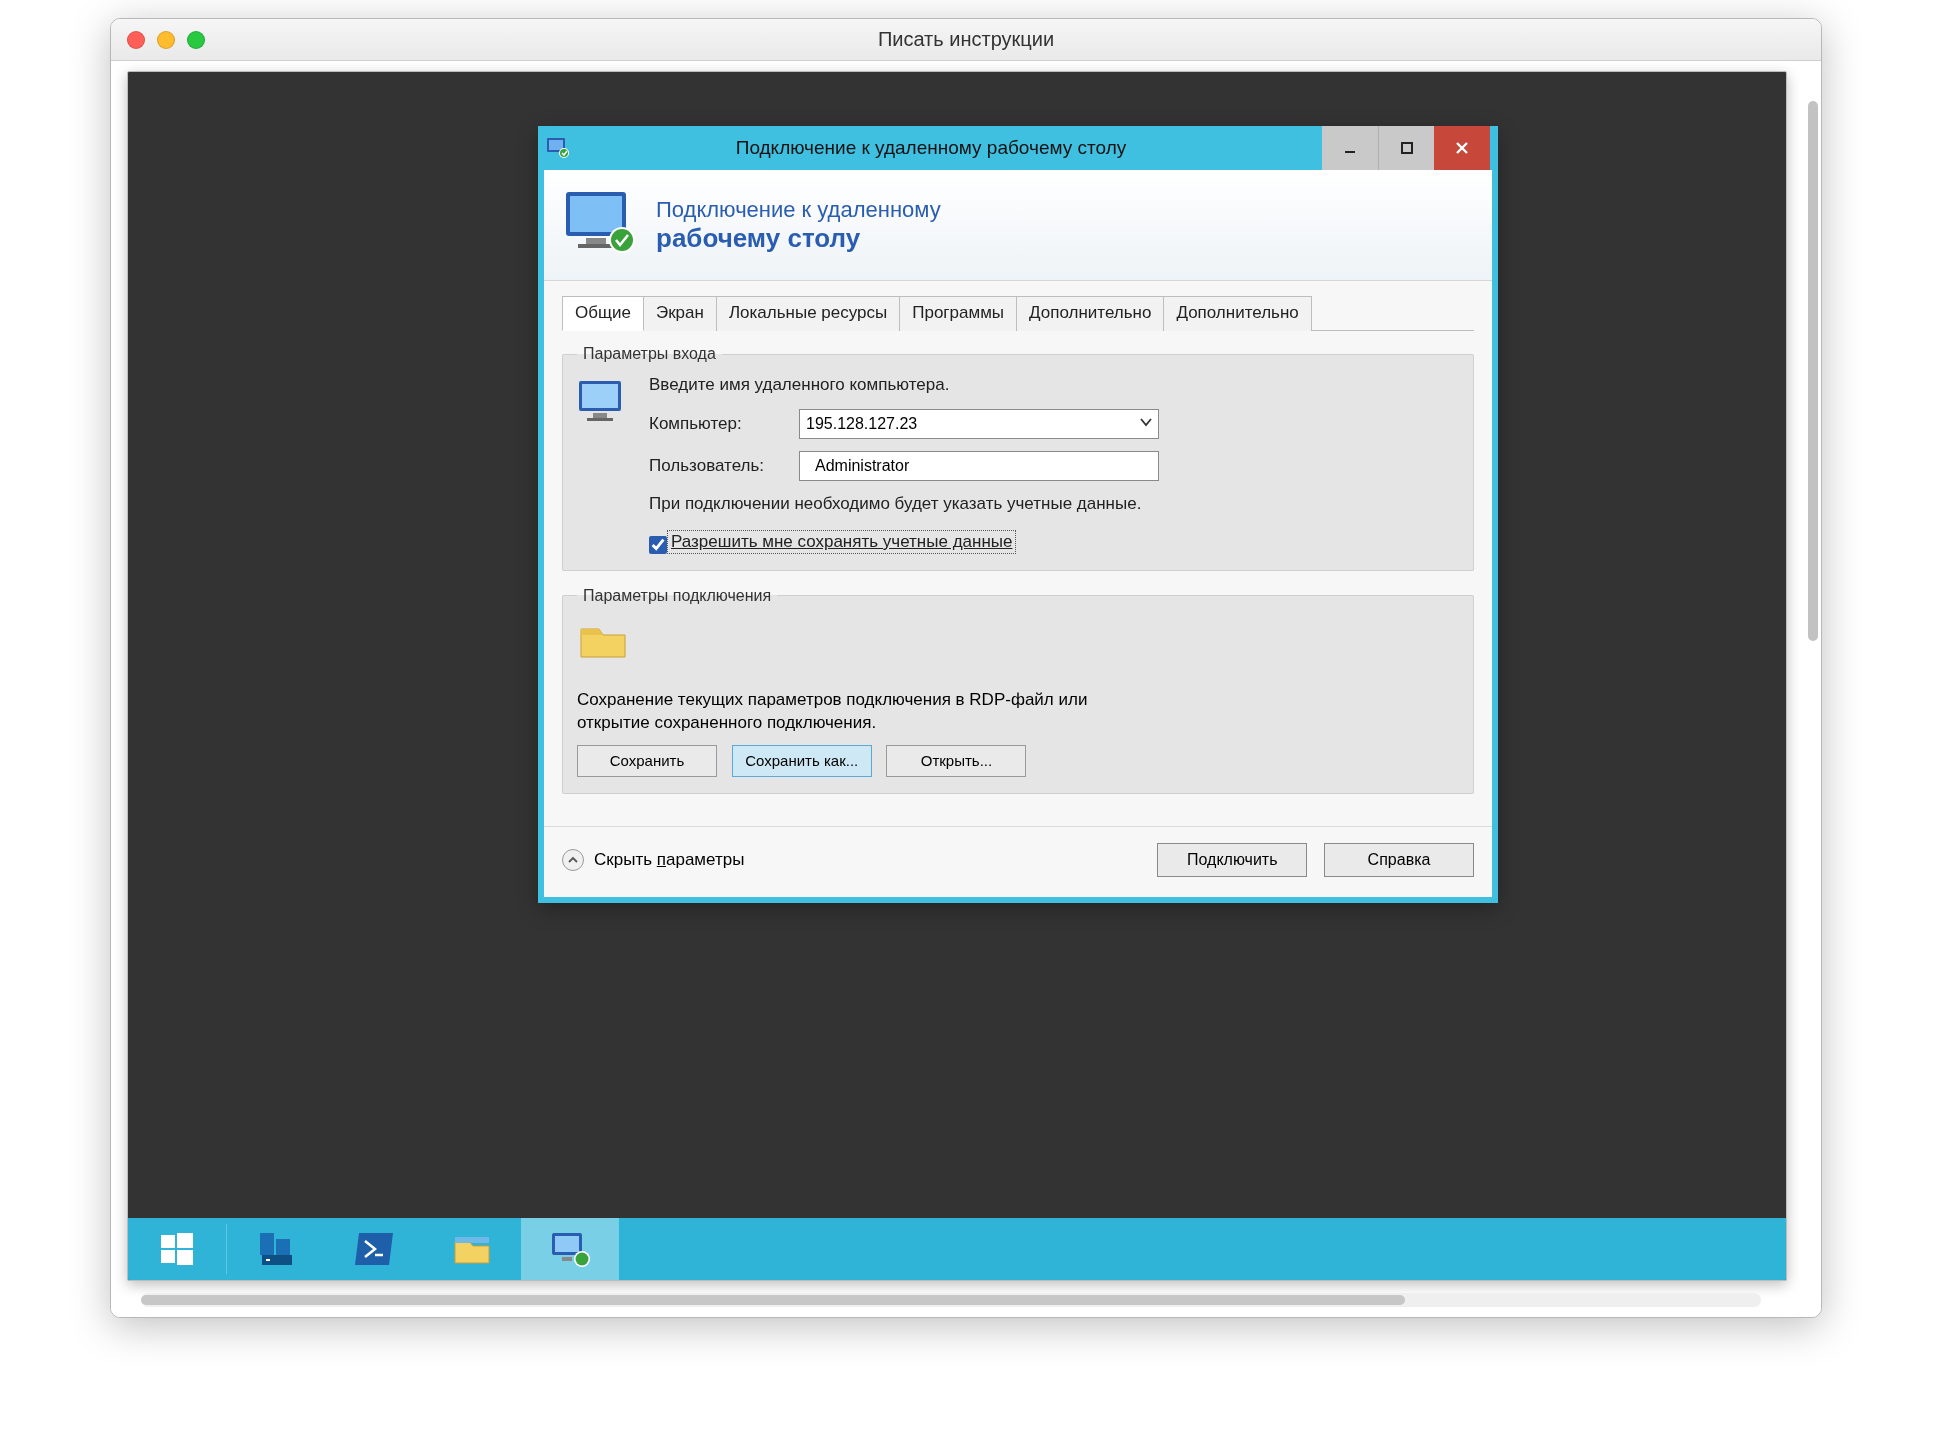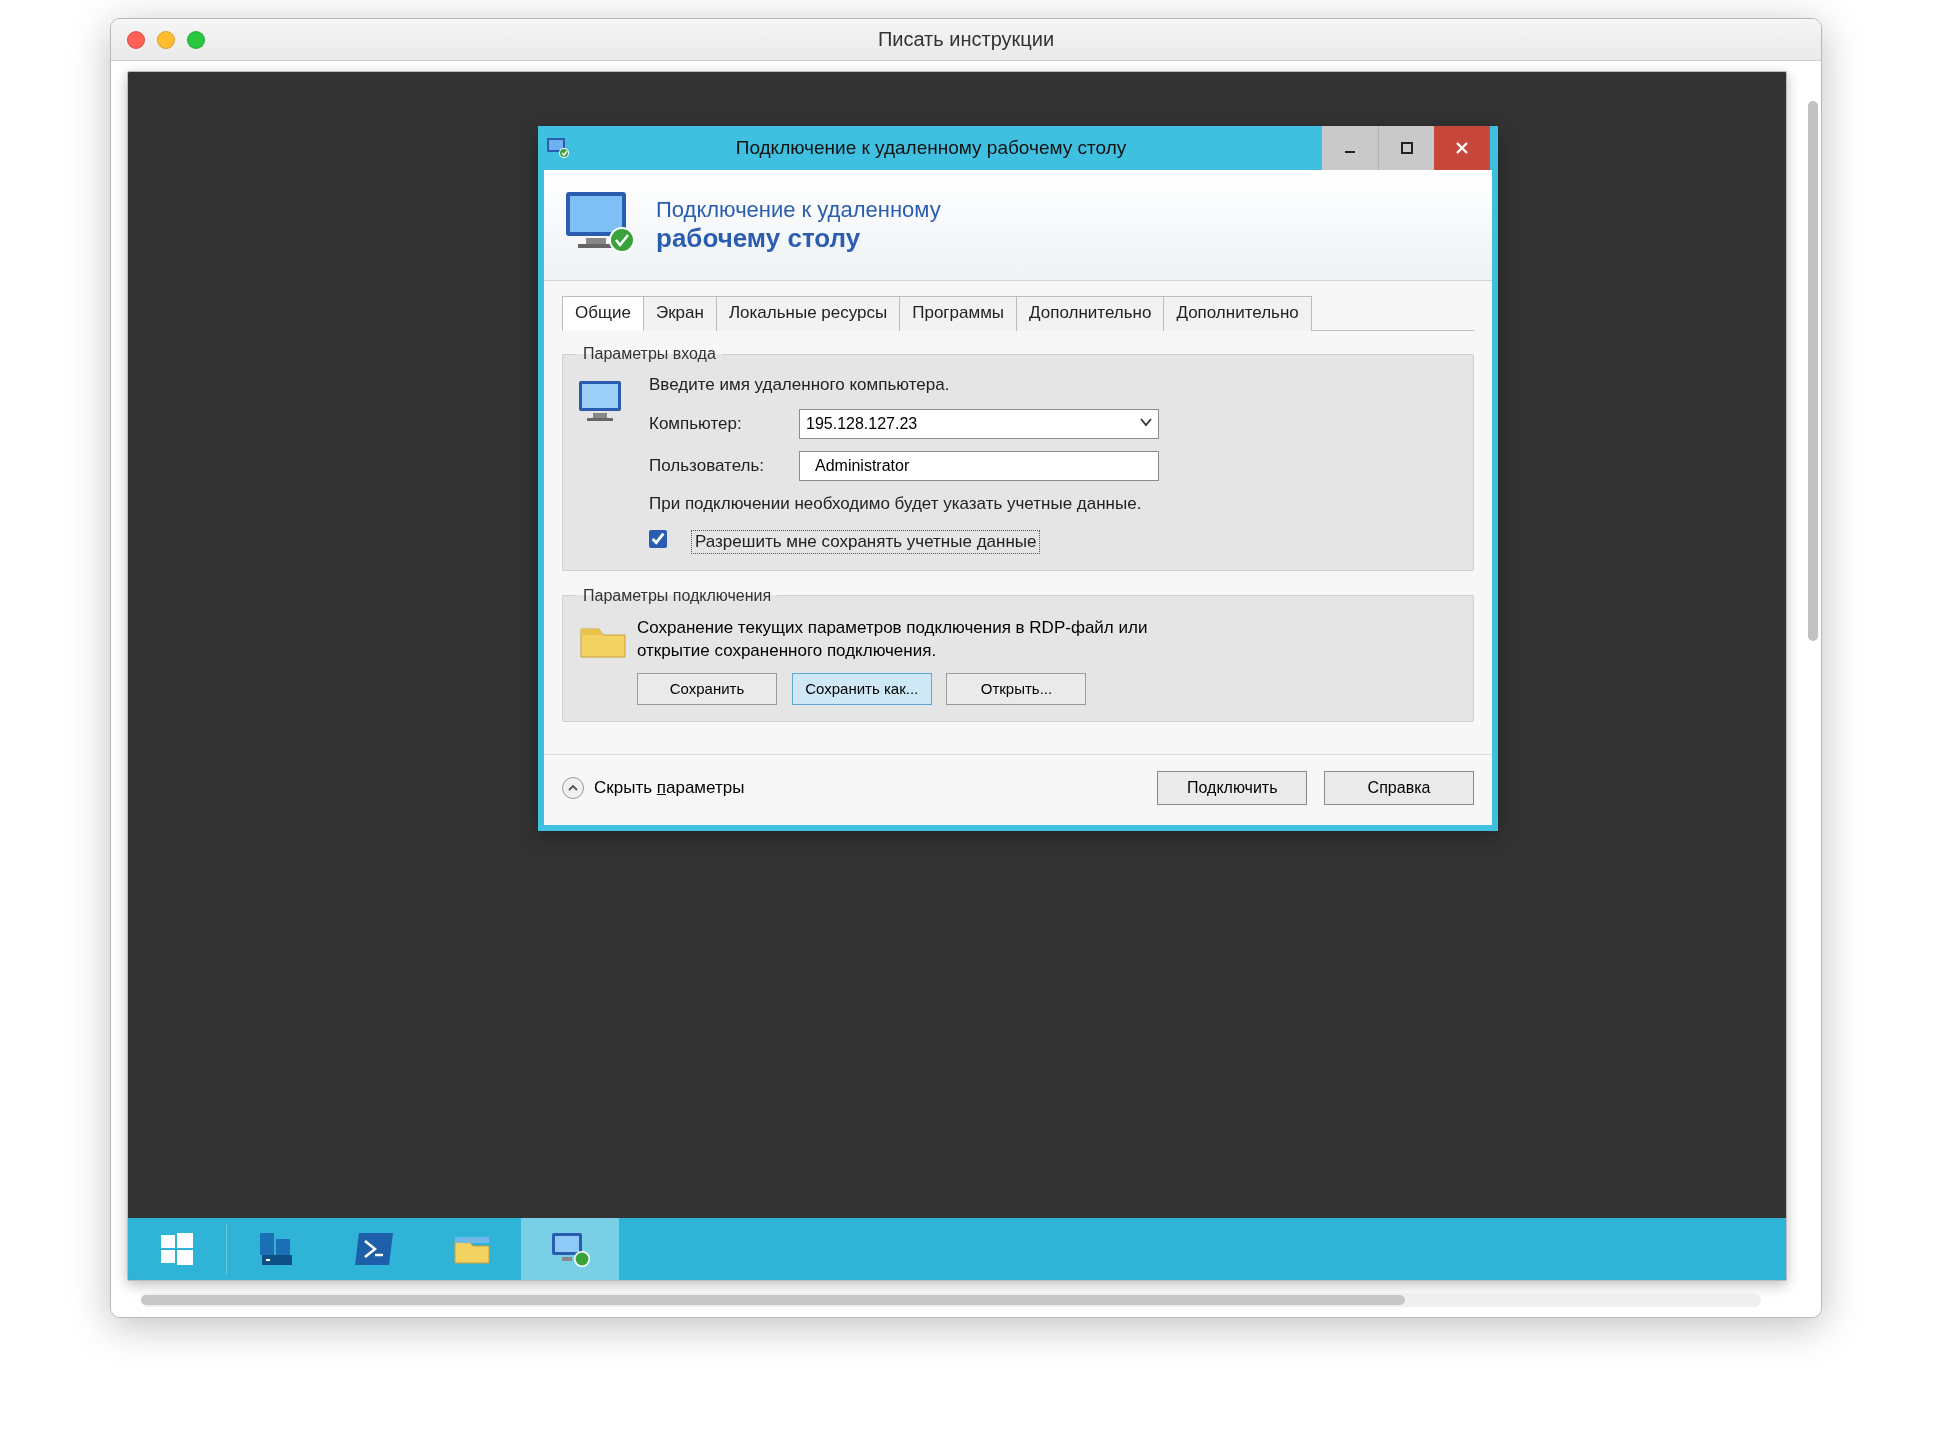--- a/index.html
+++ b/index.html
@@ -59,25 +59,25 @@
 .login-icon { width: 56px; flex: 0 0 56px; padding-top: 4px; }
 .login-fields { flex: 1; font-size: 17px; color: #222; }
 .login-intro { margin-bottom: 14px; }
 .field-row { display: flex; align-items: center; margin-bottom: 12px; }
 .field-label { width: 150px; color: #222; }
 .field-input-wrap { flex: 1; max-width: 360px; position: relative; }
 .combo { width: 100%; height: 30px; border: 1px solid #8a8a8a; background: #fff; font-size: 16px; padding: 0 28px 0 6px; font-family: inherit; }
 .combo-chevron { position: absolute; right: 6px; top: 50%; transform: translateY(-50%); pointer-events: none; }
 input.text { width: 100%; height: 30px; border: 1px solid #8a8a8a; background: #fff; font-size: 16px; padding: 0 15px; font-family: inherit; }
 .login-note { margin: 6px 0 14px; line-height: 1.35; max-width: 500px; }
-.chk-row { display: flex; align-items: flex-start; gap: 24px; }
+.chk-row { display: flex; align-items: flex-end; gap: 0; text-decoration: underline; }
 .chk-row input[type=checkbox] { width: 18px; height: 18px; accent-color: #2a5db0; }
 .chk-label { border: 1px dotted #555; padding: 1px 3px; }
 
-.conn-row { display: flex; gap: 4px; }
+.conn-row { display: flex; gap: 16px; flex-direction: column; }
 .conn-icon { width: 56px; flex: 0 0 56px; }
 .conn-right { flex: 1; font-size: 17px; }
 .conn-text { margin-bottom: 10px; line-height: 1.35; max-width: 560px; }
 .conn-btns button { height: 32px; min-width: 140px; border: 1px solid #9a9a9a; background: #eaeaea; font-size: 15px; font-family: inherit; margin-right: 10px; }
 .conn-btns button.primary { background: #cfe8f5; border-color: #5da9d6; }
 
 .rdc-footer { display: flex; align-items: center; padding: 16px 18px 20px; gap: 10px; font-size: 17px; background: #f7f7f7; border-top: 1px solid #dcdcdc; }
 .collapse { display: flex; align-items: center; gap: 10px; flex: 1; }
 .collapse-icon { width: 22px; height: 22px; border: 1px solid #9a9a9a; border-radius: 50%; display:flex; align-items:center; justify-content:center; background:#f0f0f0; }
 .foot-btns button { height: 34px; min-width: 150px; border: 1px solid #8a8a8a; background: #eaeaea; font-size: 16px; font-family: inherit; margin-left: 12px; }

